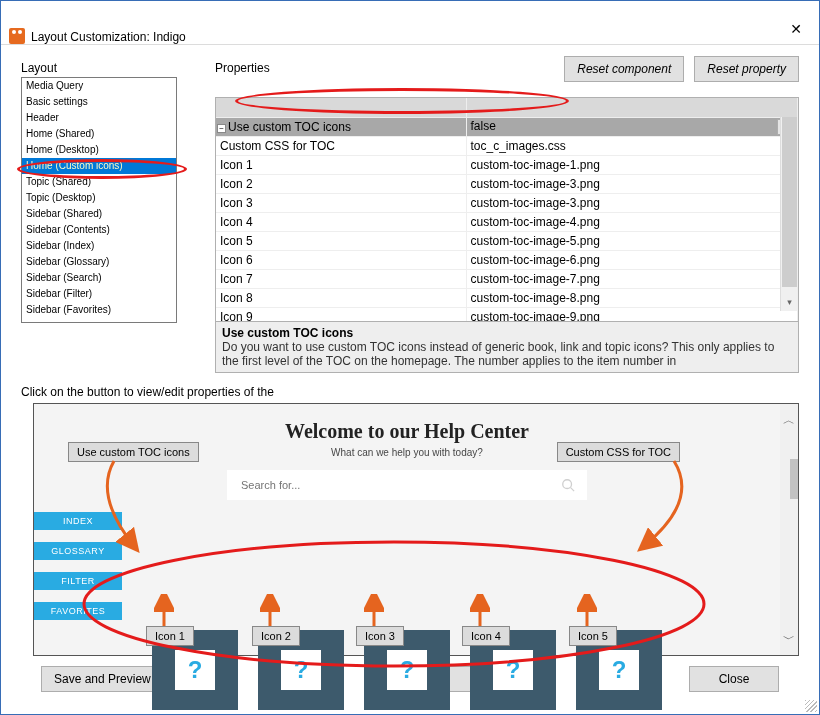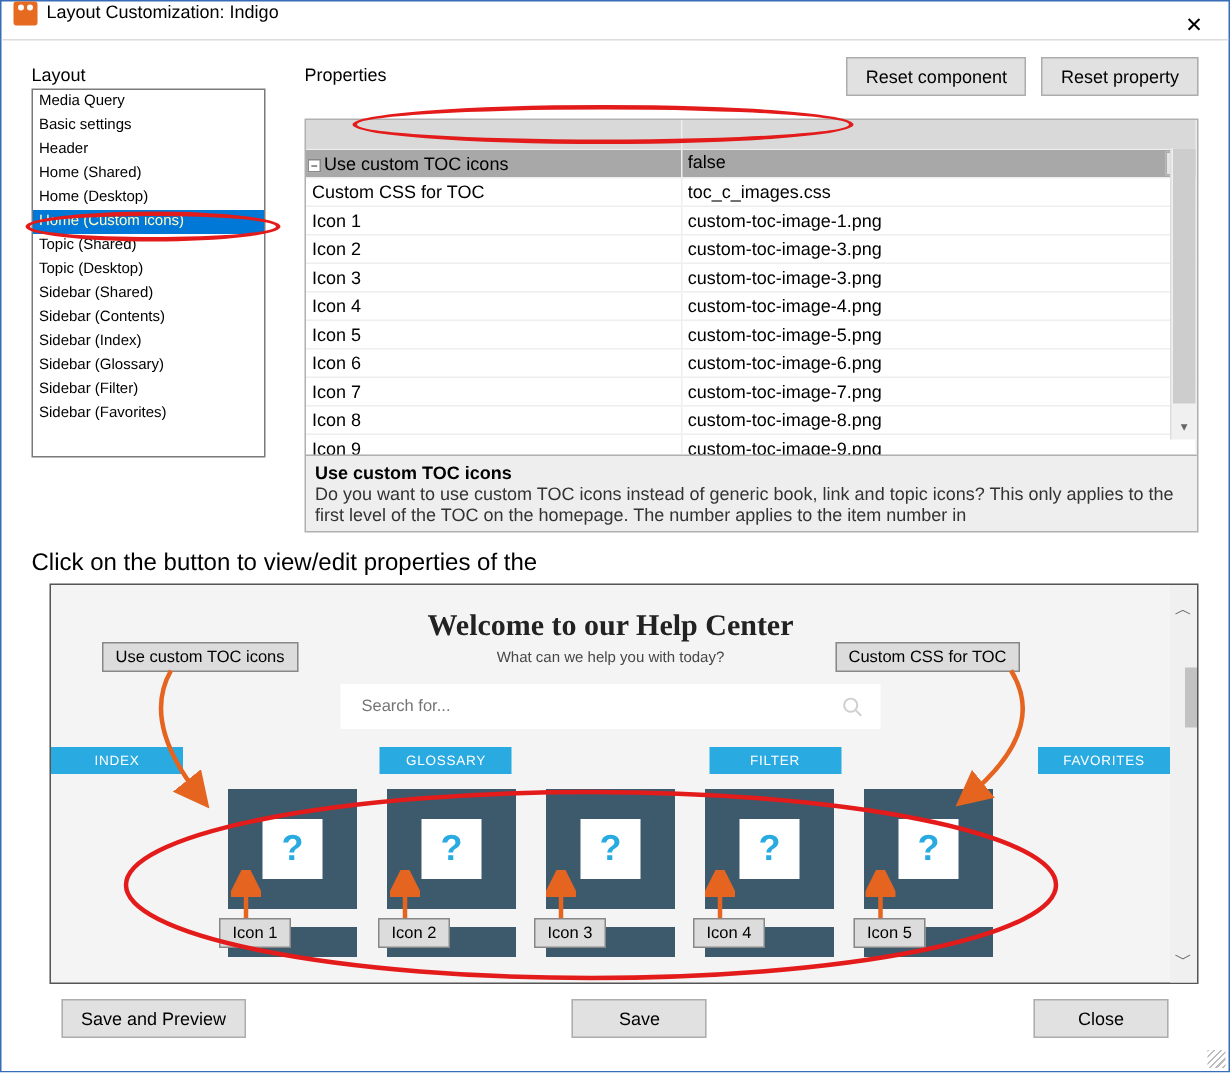--- a/index.html
+++ b/index.html
@@ -1,37 +1,37 @@
 <!DOCTYPE html>
 <html><head>
 <meta charset="utf-8">
 <style>
   * { box-sizing: border-box; }
   body { margin: 0; font-family: "Segoe UI", Tahoma, sans-serif; font-size: 12px; color: #000; background: #fff; }
   .frame { width: 820px; height: 715px; border: 1px solid #376db6; position: relative; display: flex; flex-direction: column; }
-  .titlebar { height: 26px; display: flex; align-items: flex-start; padding: 0 8px; border-bottom: 1px solid #dcdcdc; }
+  .titlebar { height: 44px; display: flex; align-items: flex-end; padding: 0 8px; border-bottom: 1px solid #dcdcdc; }
   .titlebar .app-icon { width: 16px; height: 16px; margin-right: 6px; background: #e66a1f; border-radius: 2px; position: relative; }
   .titlebar .app-icon::before { content: ''; position: absolute; left: 3px; top: 2px; width: 4px; height: 4px; background: #fff; border-radius: 50%; }
   .titlebar .app-icon::after { content: ''; position: absolute; right: 3px; top: 2px; width: 4px; height: 4px; background: #fff; border-radius: 50%; }
   .titlebar .title { flex: 1; }
   .titlebar .close { width: 30px; height: 30px; display: flex; align-items: center; justify-content: center; font-size: 14px; cursor: pointer; }
   
   .content { flex: 1; padding: 16px 20px 12px 20px; display: flex; flex-direction: column; overflow: hidden; }
   
-  .top-row { display: flex; gap: 26px; margin-bottom: 8px; }
+  .top-row { display: flex; gap: 38px; margin-bottom: 8px; }
   .left-col { width: 156px; }
   .right-col { flex: 1; position: relative; }
   
   .section-label { font-size: 12px; margin-bottom: 2px; }
   
   .layout-list { border: 1px solid #7a7a7a; height: 246px; background: #fff; overflow: hidden; }
   .layout-list .item { padding: 0 4px; height: 16px; line-height: 16px; font-size: 10px; cursor: default; }
   .layout-list .item.selected { background: #0078d7; color: #fef9c3; }
   
-  .btns-top { position: absolute; top: -5px; right: 0; display: flex; gap: 10px; }
+  .btns-top { position: absolute; top: -5px; right: 0; display: flex; gap: 10px; font-style: italic; }
   .btn { background: #e1e1e1; border: 1px solid #adadad; padding: 5px 12px; font-size: 12px; cursor: pointer; min-width: 80px; text-align: center; }
   .btn:disabled { color: #000000; }
   
   .props-wrap { margin-top: 22px; display: flex; flex-direction: column; height: 276px; position: relative; }
   .props-grid { flex: 1; display: flex; flex-direction: column; border: 1px solid #b0b0b0; background: #fff; min-height: 0; }
   .grid-scroll { flex: 1; overflow: hidden; position: relative; }
   .grid-table { width: 100%; border-collapse: collapse; }
   .grid-table tr { height: 19px; }
   .grid-table td { border-right: 1px solid #eee; border-bottom: 1px solid #eee; padding: 0 4px; font-size: 12px; }
   .grid-table td:first-child { width: 250px; }
@@ -45,36 +45,36 @@
   .grid-sb .arrow-dn { position: absolute; bottom: 0; left: 0; width: 17px; height: 17px; text-align: center; line-height: 17px; font-size: 9px; color: #666; }
   
   .props-desc { border-top: 1px solid #b0b0b0; padding: 4px 6px; font-size: 12px; background: #eee; }
   .props-desc .dt { font-weight: bold; }
   .props-desc .db { color: #333; }
   
   .ellipse-top { position: absolute; border: 3px solid #e41b1b; border-radius: 50%; pointer-events: none; }
   .ellipse-layout { left: -4px; top: 98px; width: 170px; height: 20px; }
   .ellipse-prop { left: 214px; top: 27px; width: 334px; height: 26px; }
   
-  .preview-label { font-size: 16px; margin-top: 4px; margin-bottom: 4px; }
+  .preview-label { font-size: 12px; margin-top: 4px; margin-bottom: 4px; }
   
   .preview { flex: 1; border: 1px solid #555; position: relative; background: #f4f4f4; min-height: 0; padding-right: 18px; margin-left: 12px; }
   .preview-sb { position: absolute; right: 0; top: 0; bottom: 0; width: 18px; background: #f0f0f0; }
   .preview-sb .pthumb { position: absolute; right: 0; top: 55px; width: 8px; height: 40px; background: #c2c2c2; }
   .preview-sb .parr { position: absolute; left: 0; width: 18px; height: 20px; text-align: center; line-height: 20px; color: #666; font-size: 12px; }
   .preview-sb .parr.up { top: 6px; }
   .preview-sb .parr.dn { bottom: 6px; }
   
   .hc { position: relative; width: 100%; height: 100%; padding-top: 16px; }
   .hc h1 { text-align: center; font-size: 20px; color: #222; margin: 0 0 4px 0; font-weight: bold; font-family: Georgia, serif; }
   .hc .sub { text-align: center; font-size: 10px; color: #474747; margin-bottom: 12px; }
   .hc .search { width: 360px; margin: 0 auto 12px auto; background: #fff; border-radius: 0; padding: 8px 12px; display: flex; align-items: flex-start; }
   .hc .search input { border: none; flex: 1; font-size: 11px; outline: none; background: transparent; color: #999; }
   .hc .search .sicon { width: 14px; height: 14px; opacity: 0.4; }
-  .hc .tabs { display: flex; justify-content: space-between; gap: 12px; margin-bottom: 10px; }
+  .hc .tabs { display: flex; justify-content: flex-end; gap: 12px; margin-bottom: 10px; flex-direction: column; }
   .hc .tab { background: #29abe2; color: #fff; padding: 4px 0; font-size: 9px; width: 88px; text-align: center; letter-spacing: 0.5px; }
   .hc .tiles { display: flex; justify-content: center; gap: 20px; }
   .hc .tile { width: 86px; height: 80px; background: #3d5a6c; display: flex; align-items: center; justify-content: center; }
   .hc .tile .q { width: 40px; height: 40px; background: #fff; display: flex; align-items: center; justify-content: center; color: #29abe2; font-size: 24px; font-weight: bold; }
   .hc .row2 { display: flex; justify-content: center; gap: 20px; margin-top: 12px; }
   .hc .row2 .stub { width: 86px; height: 20px; background: #3d5a6c; }
   
   .callout-lbl { position: absolute; background: #dcdcdc; border: 1px solid #888; padding: 3px 8px; font-size: 11px; }
   .co-left { left: 34px; top: 38px; }
   .co-right { right: 100px; top: 38px; }
@@ -112,20 +112,21 @@
             <div class="item">Header</div>
             <div class="item">Home (Shared)</div>
             <div class="item">Home (Desktop)</div>
             <div class="item selected">Home (Custom icons)</div>
             <div class="item">Topic (Shared)</div>
             <div class="item">Topic (Desktop)</div>
             <div class="item">Sidebar (Shared)</div>
             <div class="item">Sidebar (Contents)</div>
             <div class="item">Sidebar (Index)</div>
             <div class="item">Sidebar (Glossary)</div>
+            <div class="item">Sidebar (Search)</div>
             <div class="item">Sidebar (Filter)</div>
             <div class="item">Sidebar (Favorites)</div>
           </div>
       </div>
 
       <div class="right-col">
         <div class="section-label">Properties</div>
         <div class="btns-top">
           <div class="btn">Reset component</div>
           <div class="btn">Reset property</div>

